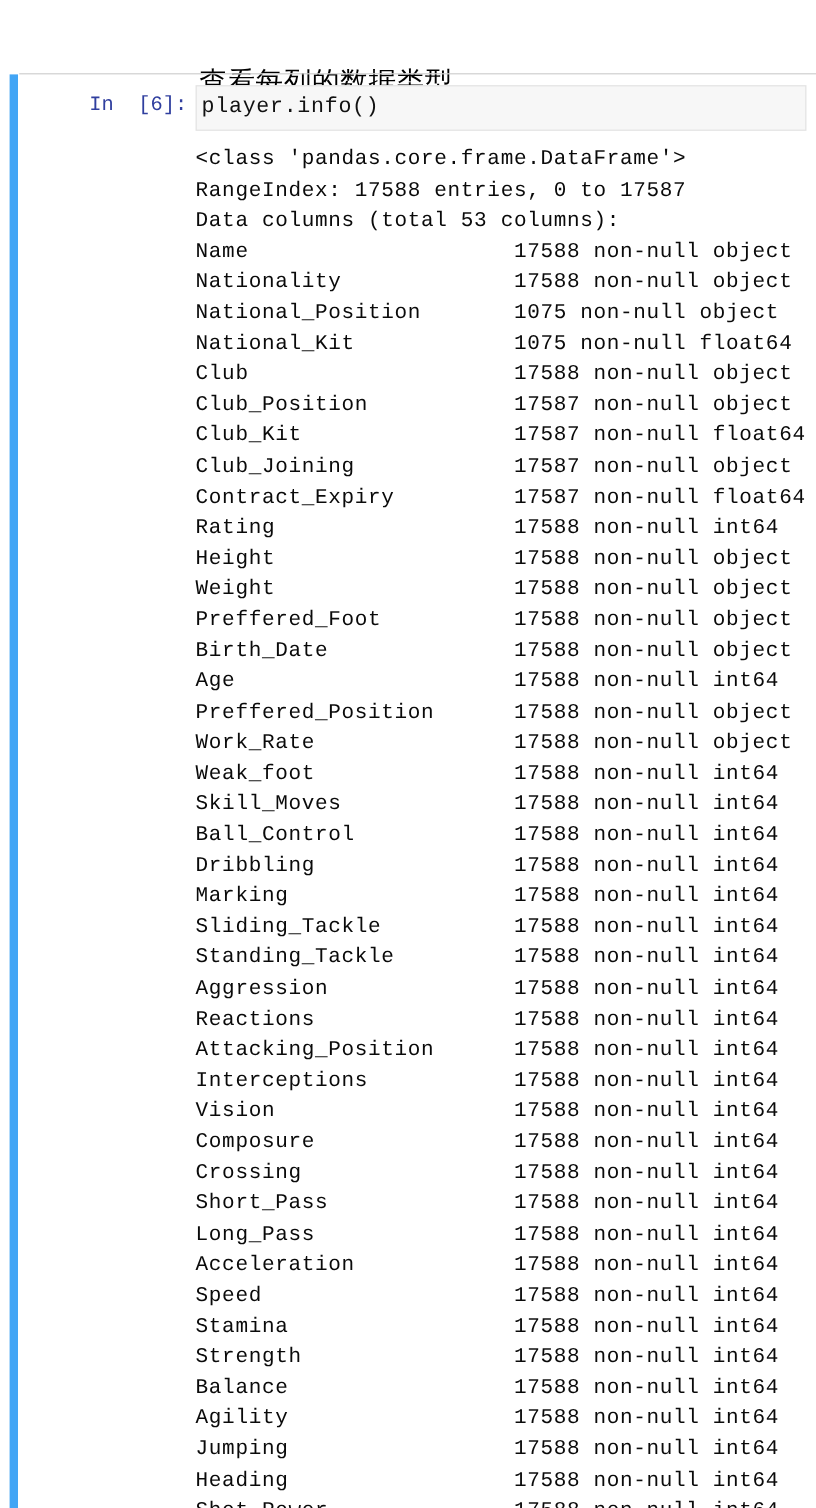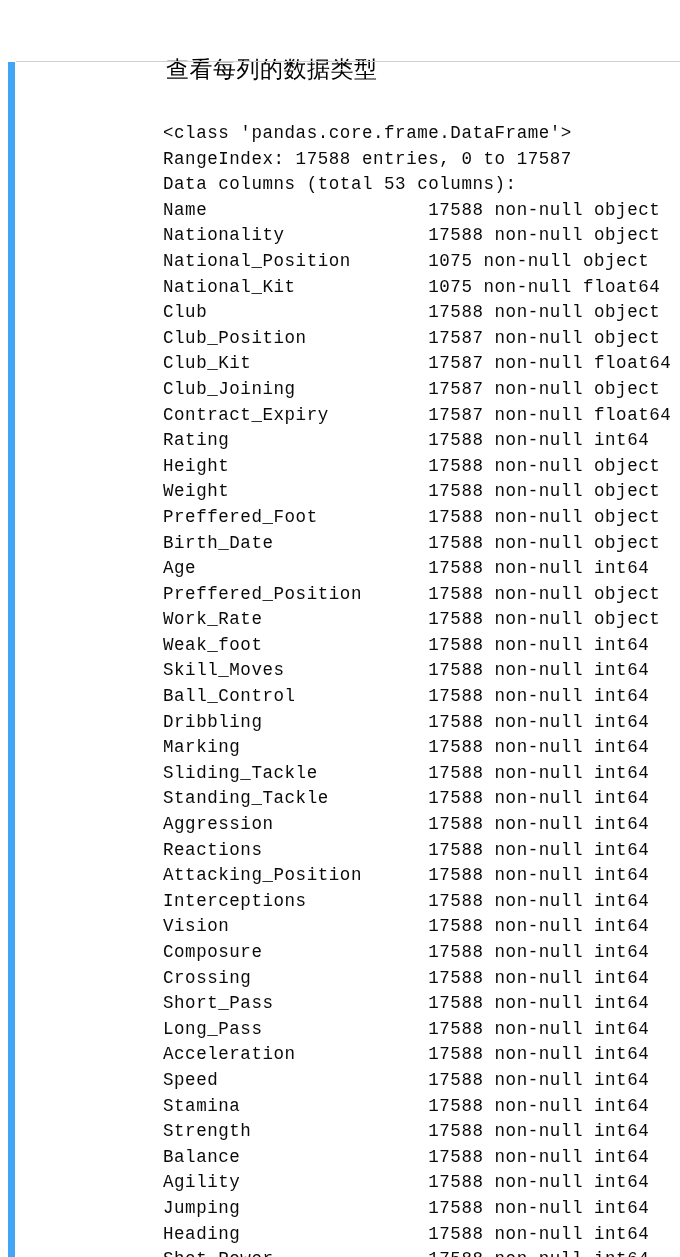--- a/index.html
+++ b/index.html
@@ -116,20 +116,26 @@
 </head>
 <body>
 
 <div class="md-heading">查看每列的数据类型</div>
 
 <div class="cell">
 
   <div class="cell-toprule"></div>
   <div class="cell-marker"></div>
 
+  <div class="input-row">
+    <div class="prompt">In  [6]:</div>
+    <div class="input-area">
+      <div class="input-code">player.info()</div>
+    </div>
+  </div>
 
   <div class="output-area">
     <pre class="output-pre" id="output-pre">&lt;class 'pandas.core.frame.DataFrame'&gt;
 RangeIndex: 17588 entries, 0 to 17587
 Data columns (total 53 columns):
 Name                    17588 non-null object
 Nationality             17588 non-null object
 National_Position       1075 non-null object
 National_Kit            1075 non-null float64
 Club                    17588 non-null object

